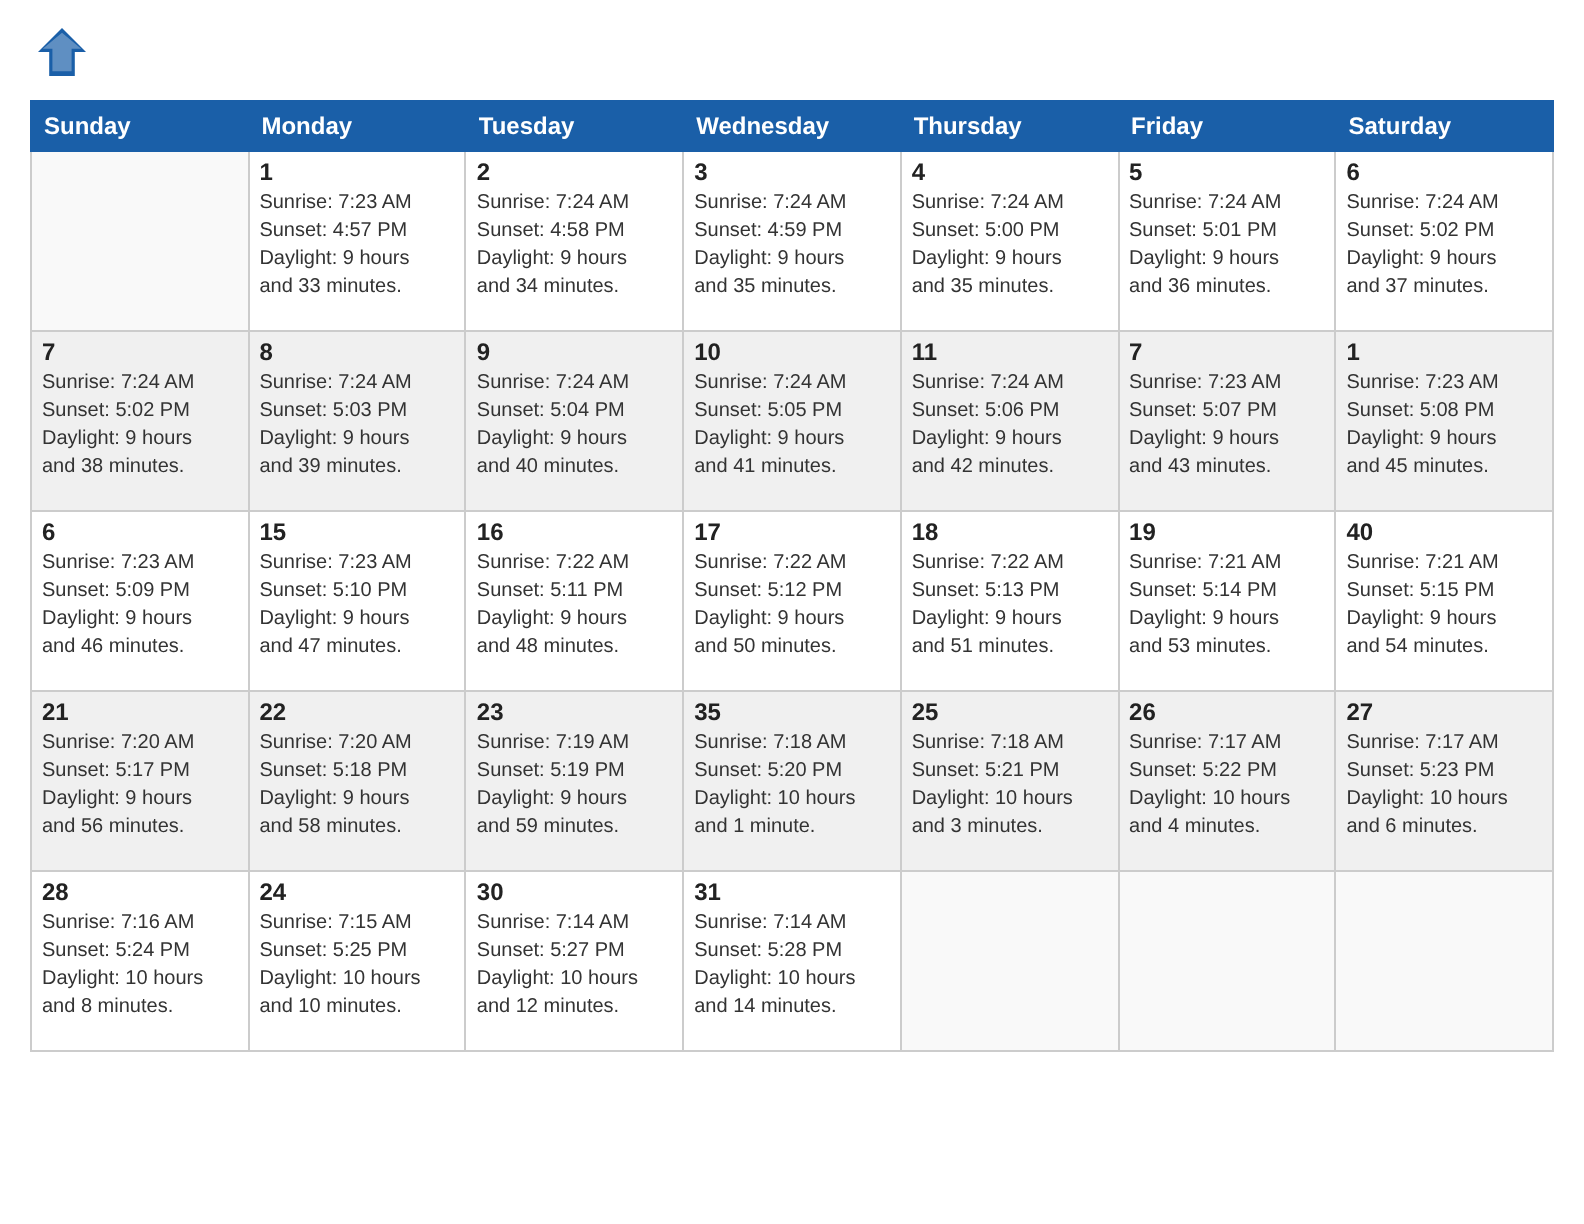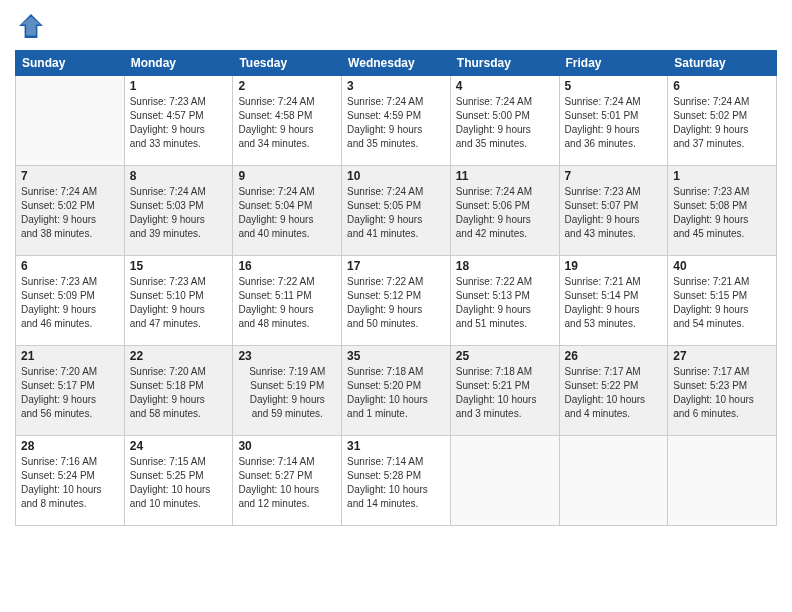--- a/index.html
+++ b/index.html
@@ -287,21 +287,21 @@
           </td>
           <td>
             <span class="day-number">22</span>
             <div class="day-info" style="white-space: pre-line;">Sunrise: 7:20 AM
 Sunset: 5:18 PM
 Daylight: 9 hours
 and 58 minutes.</div>
           </td>
           <td>
             <span class="day-number">23</span>
-            <div class="day-info" style="white-space: pre-line; text-align: center;">Sunrise: 7:19 AM
+            <div class="day-info" style="white-space: pre-line;">Sunrise: 7:19 AM
 Sunset: 5:19 PM
 Daylight: 9 hours
 and 59 minutes.</div>
           </td>
           <td>
             <span class="day-number">35</span>
             <div class="day-info" style="white-space: pre-line;">Sunrise: 7:18 AM
 Sunset: 5:20 PM
 Daylight: 10 hours
 and 1 minute.</div>

